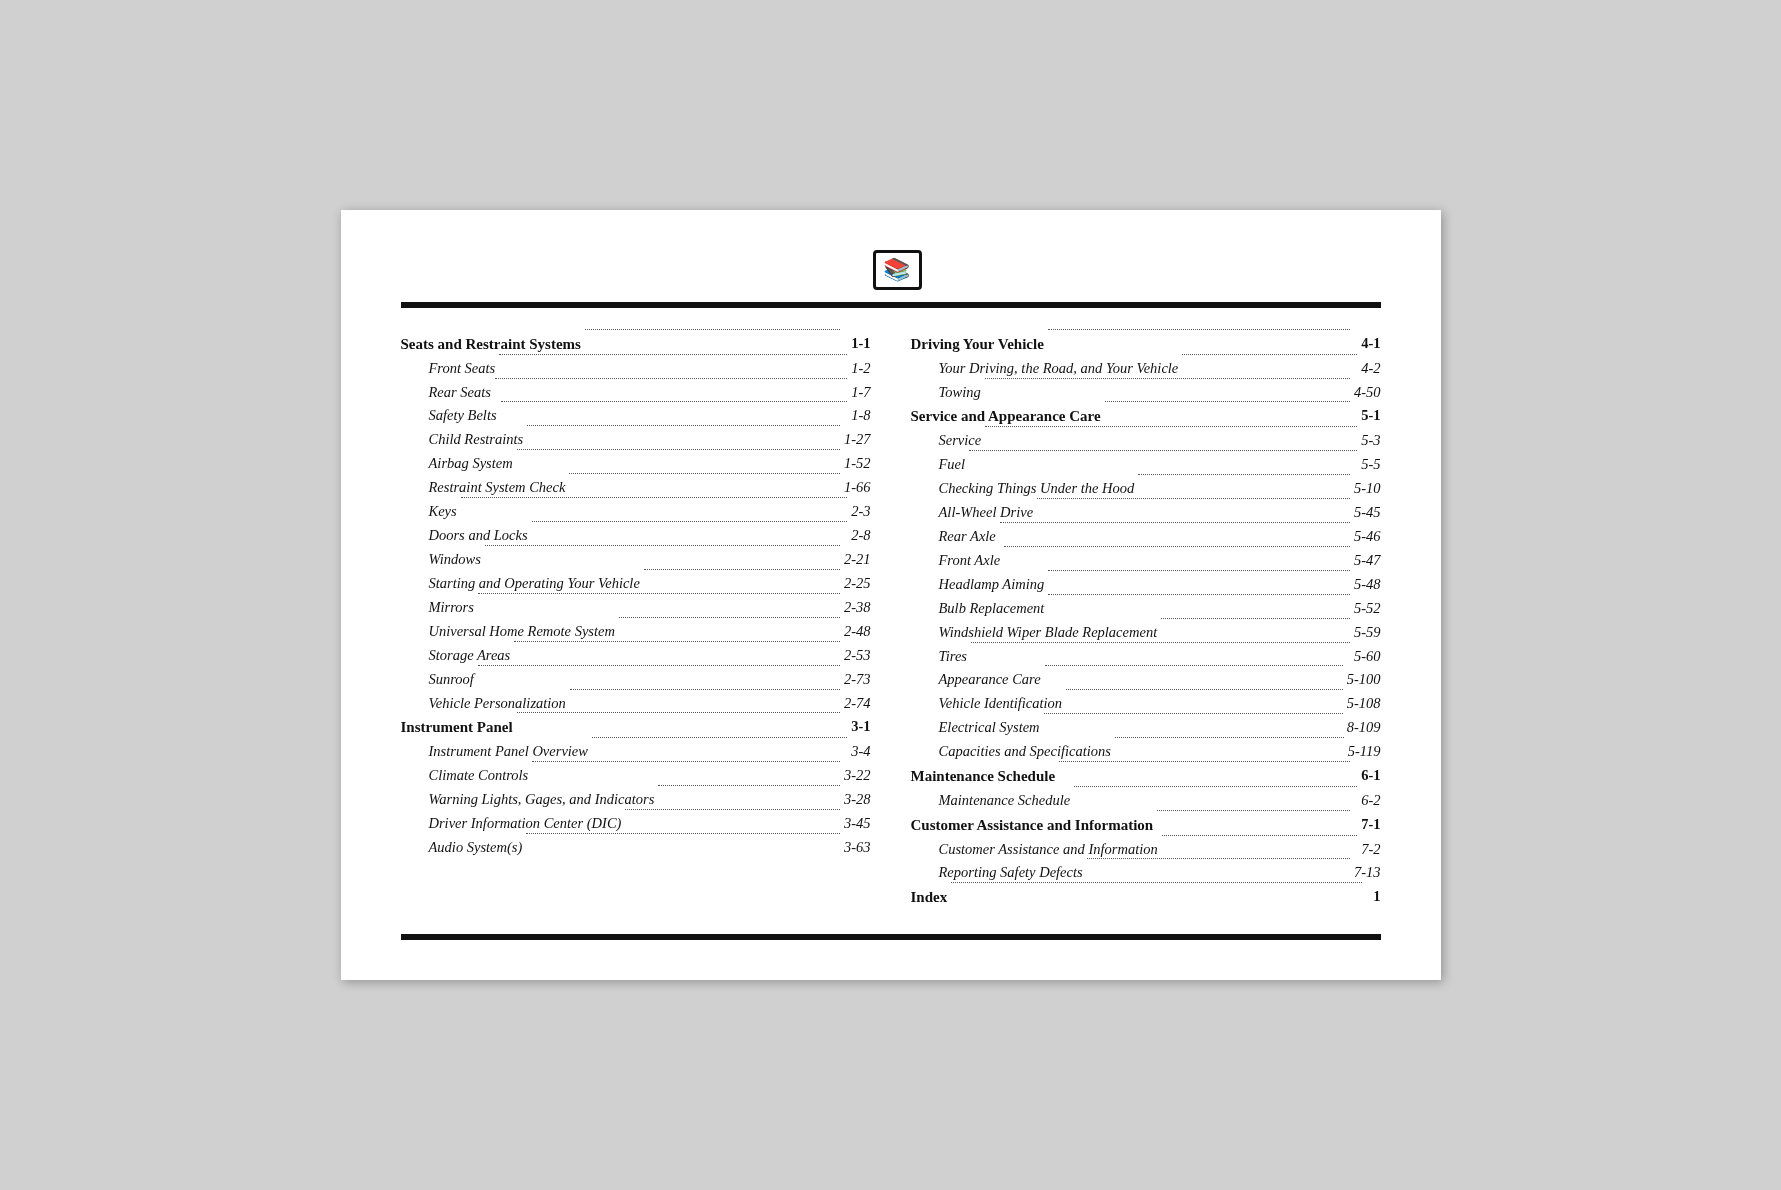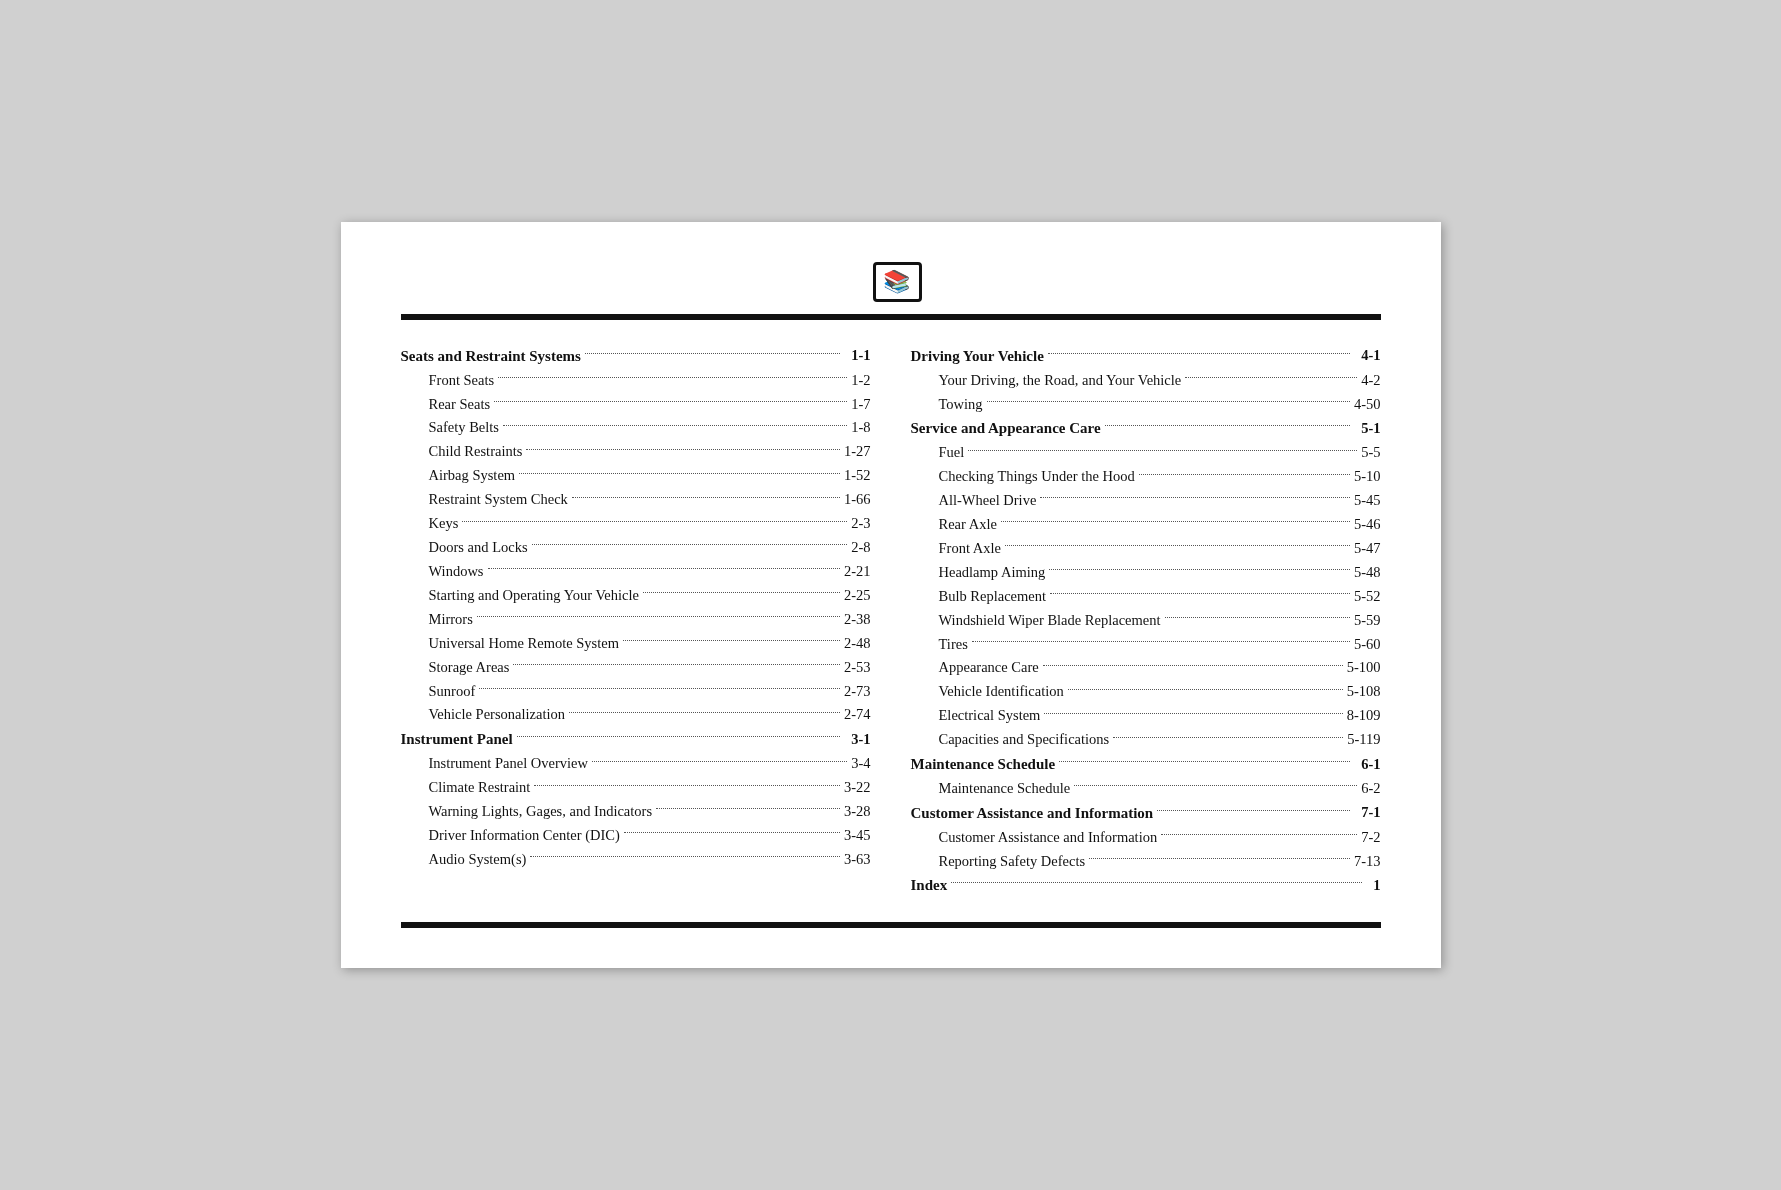--- a/index.html
+++ b/index.html
@@ -53,31 +53,32 @@
       background: #111;
       margin-top: 24px;
     }
     .content {
       display: grid;
       grid-template-columns: 1fr 1fr;
       gap: 0 40px;
     }
     .toc-entry {
       display: flex;
-      align-items: center;
+      align-items: flex-start;
       line-height: 1.65;
       font-size: 14.5px;
       color: #111;
     }
     .toc-entry.main-entry {
       font-weight: bold;
       font-size: 15px;
     }
     .toc-entry.sub-entry {
       padding-left: 28px;
+      font-style: italic;
     }
     .toc-label {
       white-space: nowrap;
       flex-shrink: 0;
     }
     .toc-dots {
       flex: 1;
       border-bottom: 1px dotted #555;
       margin: 0 4px;
       position: relative;
@@ -192,21 +193,21 @@
           <span class="toc-label">Instrument Panel</span>
           <span class="toc-dots"></span>
           <span class="toc-page">3-1</span>
         </div>
         <div class="toc-entry sub-entry">
           <span class="toc-label">Instrument Panel Overview</span>
           <span class="toc-dots"></span>
           <span class="toc-page">3-4</span>
         </div>
         <div class="toc-entry sub-entry">
-          <span class="toc-label">Climate Restraint</span>
+          <span class="toc-label">Climate Controls</span>
           <span class="toc-dots"></span>
           <span class="toc-page">3-22</span>
         </div>
         <div class="toc-entry sub-entry">
           <span class="toc-label">Warning Lights, Gages, and Indicators</span>
           <span class="toc-dots"></span>
           <span class="toc-page">3-28</span>
         </div>
         <div class="toc-entry sub-entry">
           <span class="toc-label">Driver Information Center (DIC)</span>
@@ -232,20 +233,25 @@
         </div>
         <div class="toc-entry sub-entry">
           <span class="toc-label">Towing</span>
           <span class="toc-dots"></span>
           <span class="toc-page">4-50</span>
         </div>
         <div class="toc-entry main-entry">
           <span class="toc-label">Service and Appearance Care</span>
           <span class="toc-dots"></span>
           <span class="toc-page">5-1</span>
+        </div>
+        <div class="toc-entry sub-entry">
+          <span class="toc-label">Service</span>
+          <span class="toc-dots"></span>
+          <span class="toc-page">5-3</span>
         </div>
         <div class="toc-entry sub-entry">
           <span class="toc-label">Fuel</span>
           <span class="toc-dots"></span>
           <span class="toc-page">5-5</span>
         </div>
         <div class="toc-entry sub-entry">
           <span class="toc-label">Checking Things Under the Hood</span>
           <span class="toc-dots"></span>
           <span class="toc-page">5-10</span>

